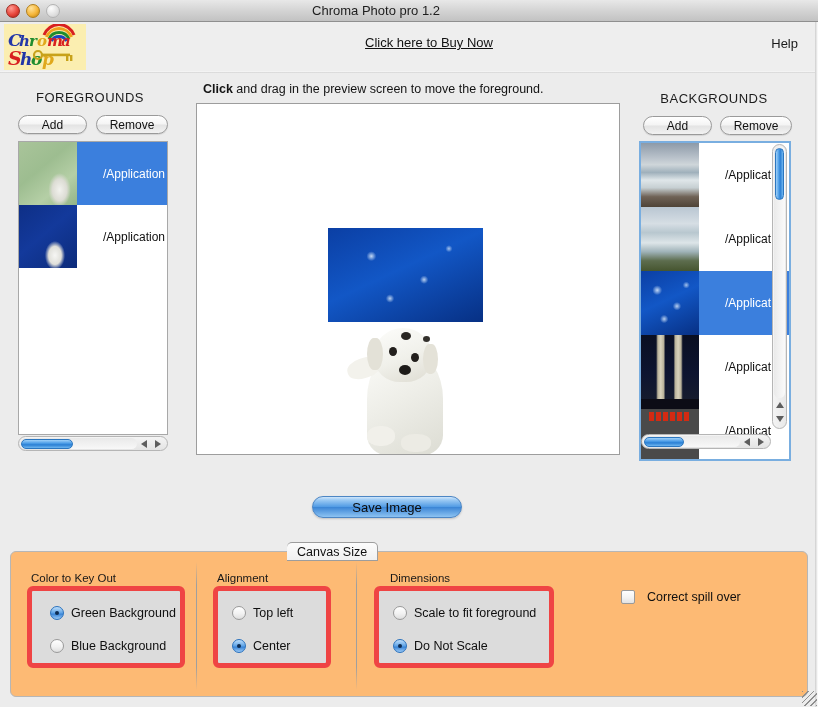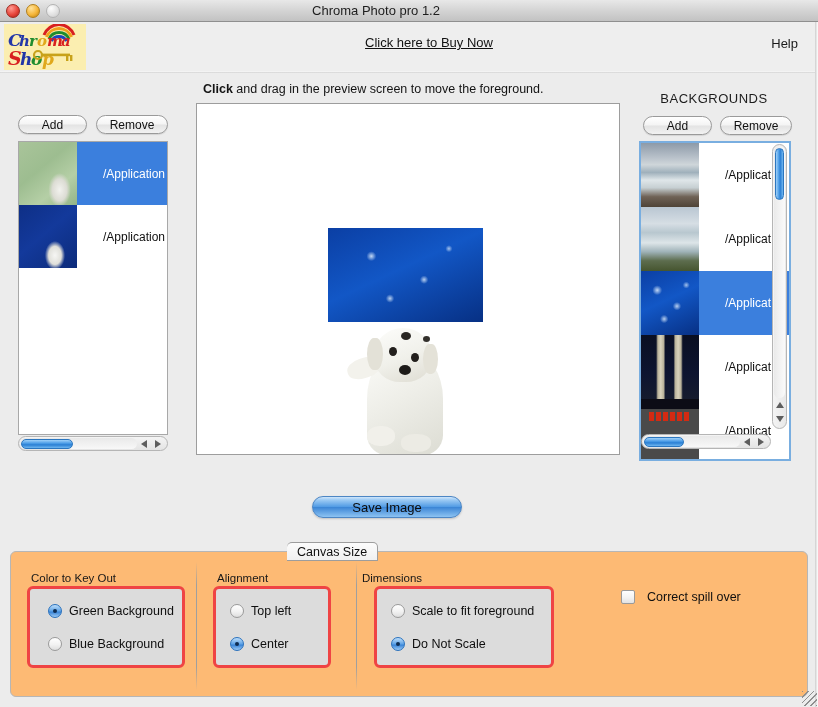--- a/index.html
+++ b/index.html
@@ -264,21 +264,21 @@
   }
   .vdiv {
     position: absolute; width: 1px;
     background: linear-gradient(to bottom, rgba(160,160,160,0), #9f9f9f 18%, #9f9f9f 82%, rgba(160,160,160,0));
   }
   .group-label {
     position: absolute; font-size: 11.5px; color: #181818;
   }
   .groupbox {
     position: absolute; background: #dcdcdc;
-    border: 3px solid #ef4444; border-radius: 6px; box-sizing: border-box;
+    border: 5px solid #ef4444; border-radius: 6px; box-sizing: border-box;
   }
   .radio-row { position: absolute; display: flex; align-items: center; }
   .radio {
     width: 14px; height: 14px; border-radius: 50%; box-sizing: border-box;
     border: 1px solid #9a9a9a;
     background: linear-gradient(to bottom, #ffffff 0%, #f2f2f2 55%, #dedede 100%);
     position: relative; flex: 0 0 14px;
   }
   .radio.on {
     border-color: #2b72bd;
@@ -345,20 +345,21 @@
         <rect x="38" y="29.6" width="28" height="2.6" fill="#c8a21a"></rect>
         <rect x="62" y="31" width="2.4" height="6" fill="#c8a21a"></rect>
         <rect x="66" y="31" width="2.4" height="6" fill="#c8a21a"></rect>
       </svg>
     </div>
     <a class="buy-link" href="#">Click here to Buy Now</a>
     <div class="help-label">Help</div>
   </div>
   <div class="header-sep"></div>
 
+  <div class="panel-title" style="left:10px; top:90px; width:160px;">FOREGROUNDS</div>
   <div class="aqua-btn" style="left:18px; top:115px; width:69px;">Add</div>
   <div class="aqua-btn" style="left:96px; top:115px; width:72px;">Remove</div>
 
   <div class="listbox" style="left:18px; top:141px; width:150px; height:294px;">
     <div class="row selected" style="height:63px;">
       <div class="thumb th-green"></div>
       <div class="rlabel">/Application</div>
     </div>
     <div class="row" style="height:63px;">
       <div class="thumb th-blue"></div>
@@ -468,21 +469,21 @@
       <div class="radio-row" style="left:14px; top:15px;">
         <div class="radio"></div>
         <div class="radio-label">Top left</div>
       </div>
       <div class="radio-row" style="left:14px; top:48px;">
         <div class="radio on"></div>
         <div class="radio-label">Center</div>
       </div>
     </div>
 
-    <div class="group-label" style="left:351px; top:20px;">Dimensions</div>
+    <div class="group-label" style="left:379px; top:20px;">Dimensions</div>
     <div class="groupbox" style="left:363px; top:34px; width:180px; height:82px;">
       <div class="radio-row" style="left:14px; top:15px;">
         <div class="radio"></div>
         <div class="radio-label">Scale to fit foreground</div>
       </div>
       <div class="radio-row" style="left:14px; top:48px;">
         <div class="radio on"></div>
         <div class="radio-label">Do Not Scale</div>
       </div>
     </div>

